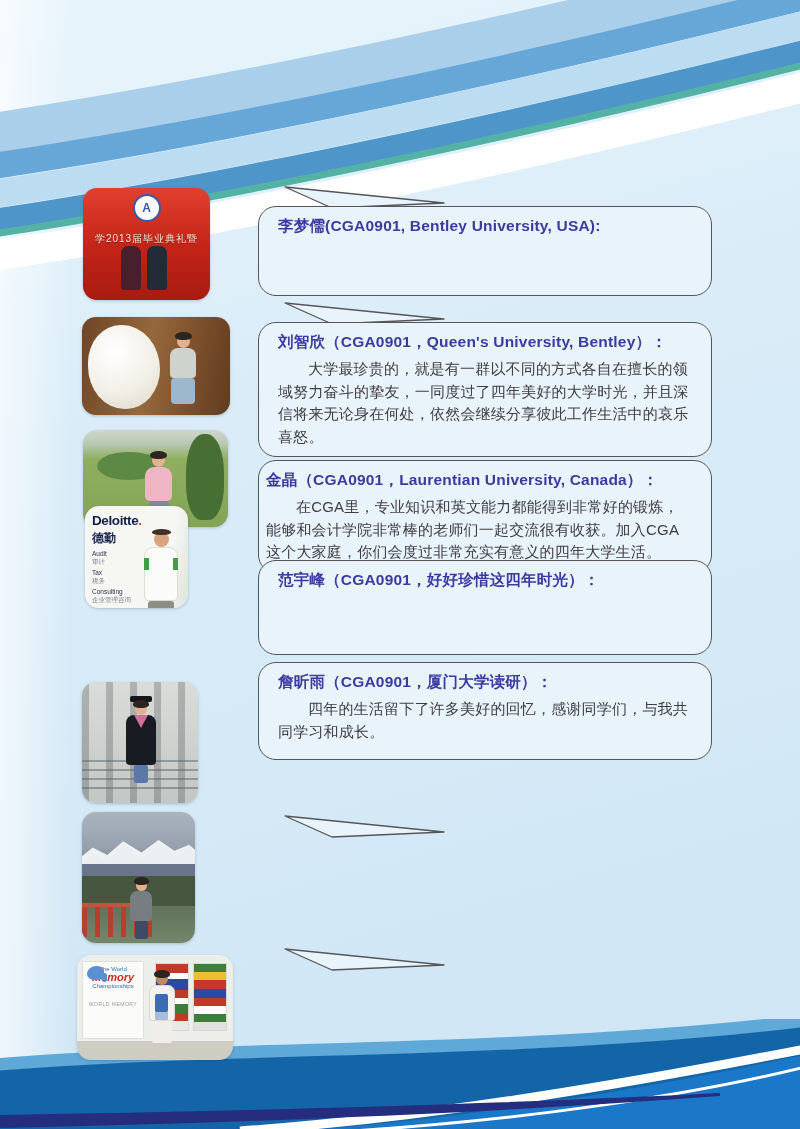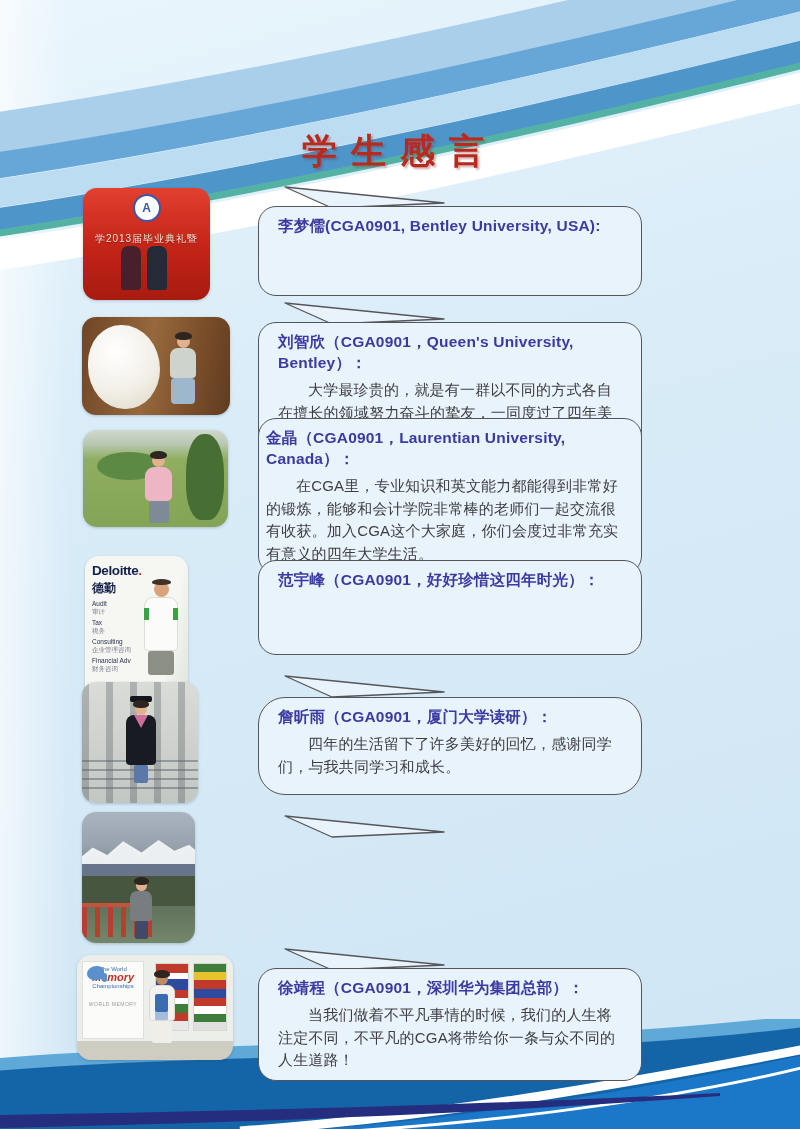--- a/index.html
+++ b/index.html
@@ -15,32 +15,32 @@
   .hdr{position:absolute;top:0;left:0;}
   .ftr{position:absolute;top:1019px;left:0;}
   .title{
     position:absolute;top:128px;left:0;width:100%;text-align:center;
     font-family:"DejaVu Serif","Liberation Serif",serif;font-weight:bold;
     font-size:35px;letter-spacing:14px;color:#b92a1d;
     text-shadow:2px 2px 2px rgba(130,50,50,.35);
   }
   
   .bubble{
-    position:absolute;left:258px;width:384px;box-sizing:border-box;
+    position:absolute;left:258px;width:454px;box-sizing:border-box;
     background:#e9f3fb;border:1.4px solid #55555a;border-radius:18px;
     padding:9px 19px 8px 19px;z-index:3;
   }
   .tail{position:absolute;left:284px;z-index:2;}
   .name{font-size:15.5px;font-weight:600;color:#3b3aa0;margin-bottom:5px;letter-spacing:.2px;}
   .btext{font-size:15px;color:#3e3e41;line-height:1.5;text-indent:2em;letter-spacing:.2px;}
   .b1{top:206px;min-height:90px;} .t1{top:186px;}
   .b2{top:322px;min-height:98px;} .t2{top:302px;}
-  .b3{top:418px;min-height:92px;padding-left:7px;} .t3{top:420px;}
+  .b3{top:460px;min-height:92px;padding-left:7px;} .t3{top:420px;}
   .b4{top:560px;min-height:95px;} .t4{top:540px;}
-  .b5{top:697px;min-height:98px;border-radius:27px;} .t5{top:675px;}
+  .b5{top:662px;min-height:98px;} .t5{top:675px;}
   .b6{top:835px;min-height:94px;} .t6{top:815px;}
   .b7{top:968px;min-height:82px;} .t7{top:948px;}
   
   .photo{position:absolute;border-radius:14px;overflow:hidden;box-shadow:0 1px 3px rgba(40,60,90,.25);z-index:4;}
   .fig{position:absolute;display:flex;flex-direction:column;align-items:center;}
   .head{width:13px;height:13px;border-radius:50%;background:#e2b190;position:relative;}
   .head::before{content:"";position:absolute;top:-3px;left:-2px;right:-2px;height:8px;
     border-radius:50% 50% 42% 42%;background:#2d251f;}
   
   .p1{left:83px;top:188px;width:127px;height:112px;background:linear-gradient(#e2402f,#c22317 55%,#a81b10);}
@@ -62,21 +62,21 @@
   .p2-girl .legs{width:24px;height:26px;border-radius:4px;background:#9db7cd;}
   
   .p3{left:83px;top:430px;width:145px;height:97px;
     background:linear-gradient(#cfd8cc 0%,#b9c8b4 14%,#8fae60 30%,#83a356 100%);}
   .p3-bushR{position:absolute;right:4px;top:4px;width:38px;height:86px;border-radius:45% 45% 40% 40%;background:#476f34;}
   .p3-bushC{position:absolute;left:14px;top:22px;width:64px;height:28px;border-radius:50%;background:#5c8a44;}
   .p3-girl{left:62px;top:24px;}
   .p3-girl .torso{width:27px;height:34px;border-radius:9px 9px 5px 5px;background:#eeb6c4;}
   .p3-girl .legs{width:20px;height:22px;border-radius:3px;background:#7e8a98;}
   
-  .p4{left:85px;top:556px;width:103px;height:148px;background:linear-gradient(100deg,#f6f6f2 78%,#dde4da 100%);}
+  .p4{left:85px;top:506px;width:103px;height:102px;background:linear-gradient(100deg,#f6f6f2 78%,#dde4da 100%);}
   .p4-brand{position:absolute;top:7px;left:7px;font-size:13.5px;font-weight:bold;color:#121f48;letter-spacing:-.4px;}
   .p4-dot{color:#c23b2a;}
   .p4-cn{position:absolute;top:24px;left:7px;font-size:12px;font-weight:bold;color:#16224c;}
   .p4-svc{position:absolute;left:7px;font-size:6.5px;color:#2a3250;line-height:1.25;}
   .p4-svc .cn{color:#7a7f8e;}
   .p4-man{right:10px;top:26px;}
   .p4-man .head{width:15px;height:15px;background:#d9a37c;}
   .p4-man .head::before{height:6px;background:#403228;}
   .p4-man .torso{width:32px;height:52px;border-radius:9px 9px 4px 4px;background:#fbfbf9;border:1px solid #dcdcd4;position:relative;}
   .p4-man .torso::before,.p4-man .torso::after{content:"";position:absolute;top:10px;width:5px;height:12px;background:#3da045;}
@@ -144,21 +144,20 @@
 
   <svg class="ftr" width="800" height="110" viewBox="0 0 800 110">
     <path d="M-5,46 C230,26 520,36 805,2" fill="none" stroke="#5fa9d9" stroke-width="13"></path>
     <path d="M-5,52 C230,32 520,42 805,8 L805,115 L-5,115 Z" fill="#1465a8"></path>
     <path d="M240,112 C440,98 640,62 805,30" fill="none" stroke="#ffffff" stroke-width="9"></path>
     <path d="M255,115 C470,102 660,66 805,36 L805,115 Z" fill="#1b77c8"></path>
     <path d="M300,115 C520,104 700,74 805,48" fill="none" stroke="#ffffff" stroke-width="3"></path>
     <path d="M-5,96 C260,92 520,84 720,74 L720,77 C520,92 260,104 -5,109 Z" fill="#252e7e"></path>
   </svg>
 
-  <div class="title">学生感言</div>
 
   <div class="photo p1">
     <div class="p1-logo">
         <span>A</span>
       </div>
     <div class="p1-banner">学2013届毕业典礼暨</div>
     <div class="p1-fig p1-figL"></div>
     <div class="p1-fig p1-figR"></div>
   </div>
   <svg class="tail t1" width="162" height="24" viewBox="0 0 162 24">
@@ -276,18 +275,14 @@
     <div class="p7-flagB"></div>
     <div class="fig p7-fig">
       <div class="head"></div>
       <div class="torso"></div>
       <div class="legs"></div>
     </div>
   </div>
   <svg class="tail t7" width="162" height="24" viewBox="0 0 162 24">
     <polygon points="1,1 160,17 48,22" fill="#e9f3fb" stroke="#55555a" stroke-width="1.3" stroke-linejoin="round"></polygon>
   </svg>
-  <div class="bubble b7">
-    <div class="name">徐靖程（CGA0901，深圳华为集团总部）：</div>
-    <div class="btext">当我们做着不平凡事情的时候，我们的人生将注定不同，不平凡的CGA将带给你一条与众不同的人生道路！</div>
-  </div>
 
 </div>
 
 </body></html>

